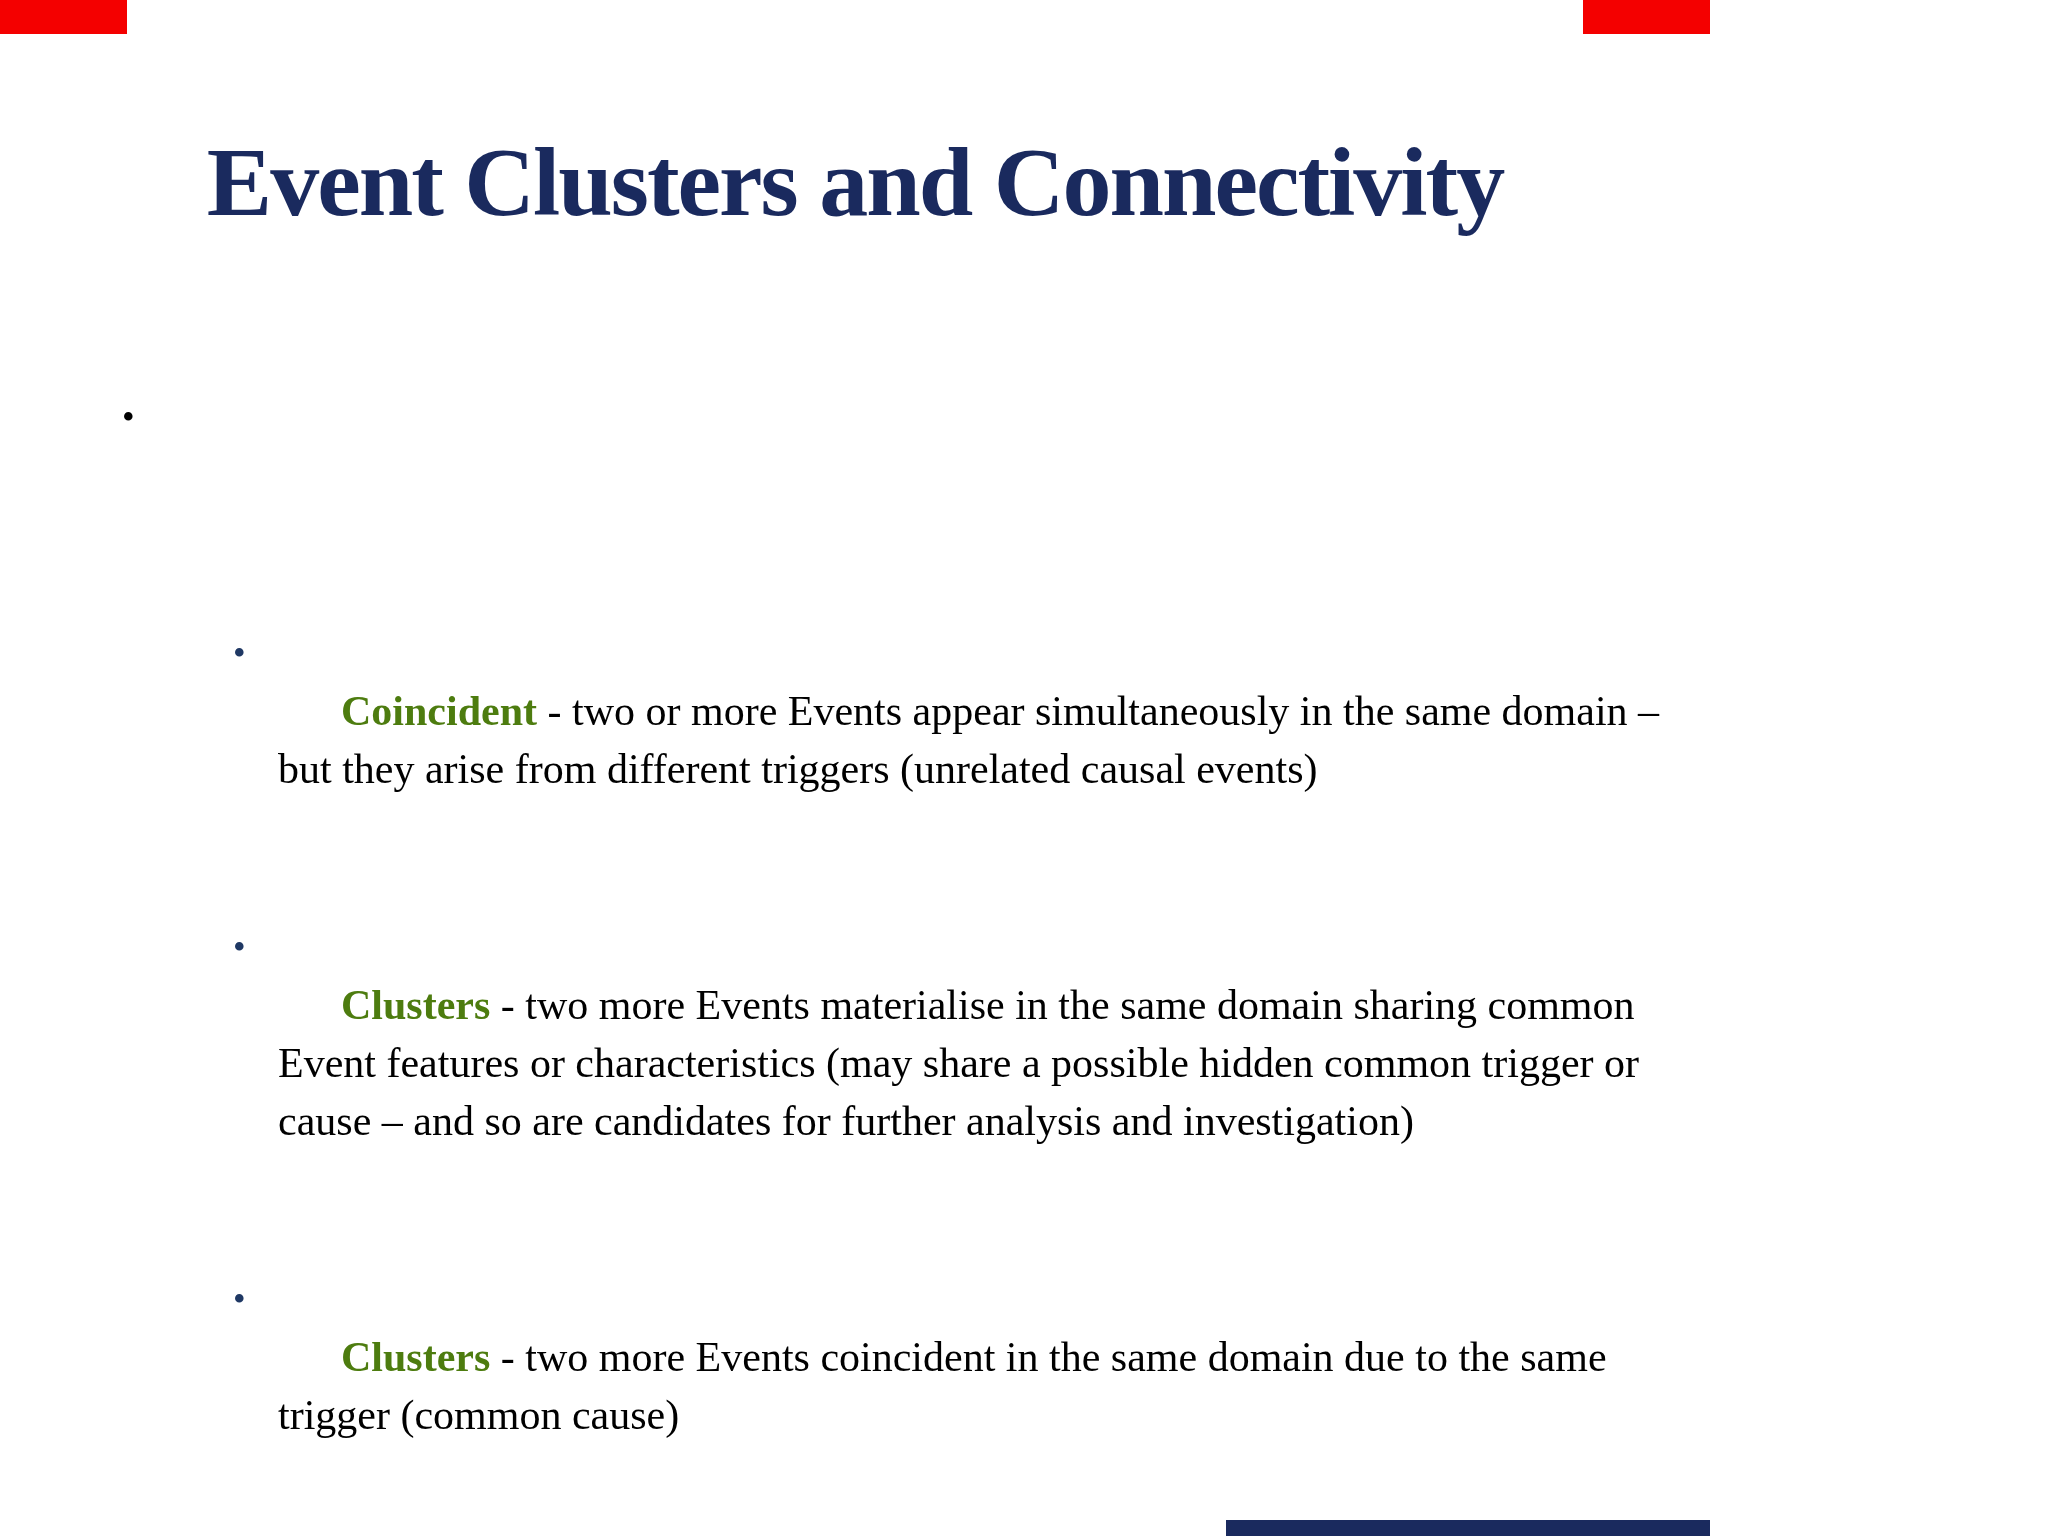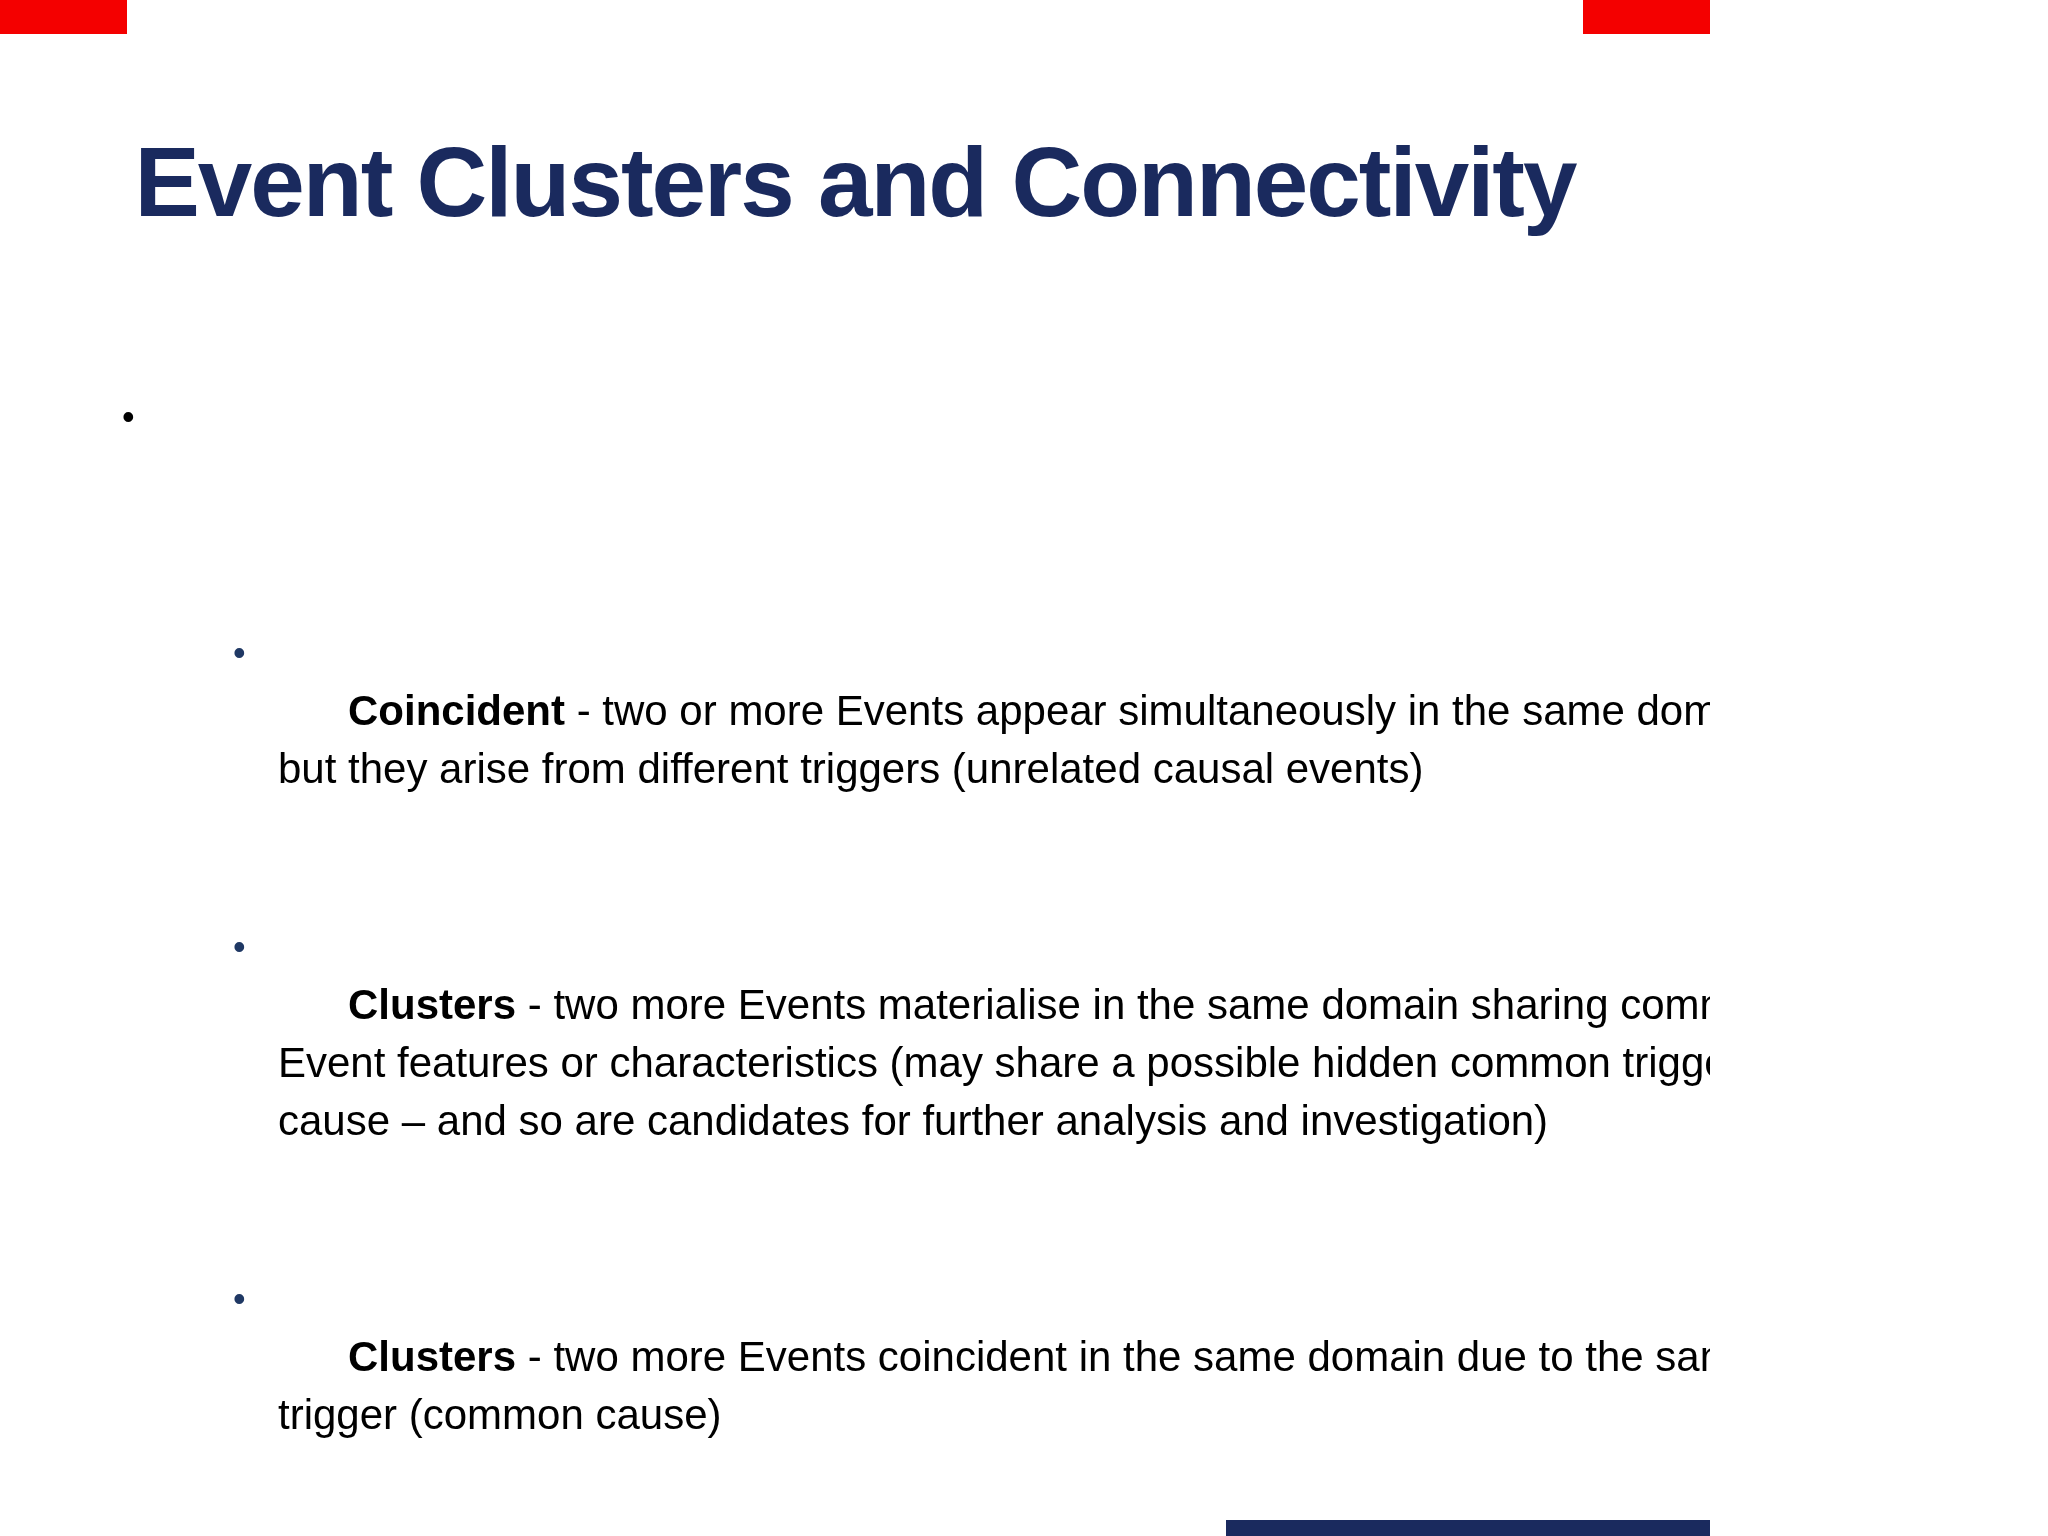--- a/index.html
+++ b/index.html
@@ -6,21 +6,21 @@
     margin: 0;
     padding: 0;
     background: #ffffff;
   }
   .slide {
     position: relative;
     width: 1710px;
     height: 1536px;
     background: #ffffff;
     overflow: hidden;
-    font-family: Liberation Sans, sans-serif;
+    font-family: Liberation Serif, serif;
     color: #000000;
   }
   .corner-bar {
     position: absolute;
     top: 0;
     width: 127px;
     height: 34px;
     background: #f40000;
   }
   .corner-bar.left  { left: 0; }
@@ -60,21 +60,21 @@
     font-size: 36px;
     line-height: 58px;
     color: #000000;
   }
   .item.l1 { padding-left: 166px; }
   .item.l1 .dot { left: 122px; }
   .item.l2 { padding-left: 278px; }
   .item.l2 .dot { left: 233px; color: #1f3864; }
   .kw {
     font-weight: bold;
-    color: #000000;
+    color: #4d7c0f;
   }
 </style>
 </head>
 <body>
 
 <div class="slide">
 
   <div class="corner-bar left"></div>
   <div class="corner-bar right"></div>
   <div class="footer-bar"></div>

